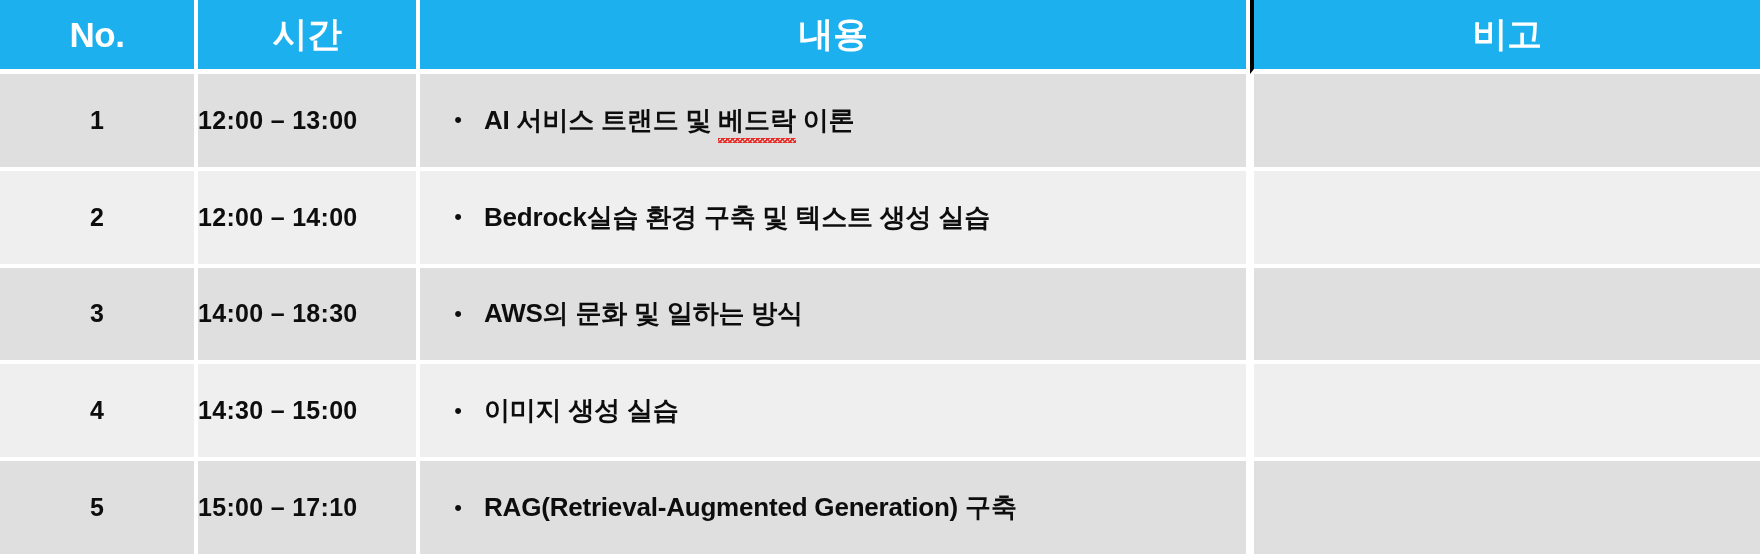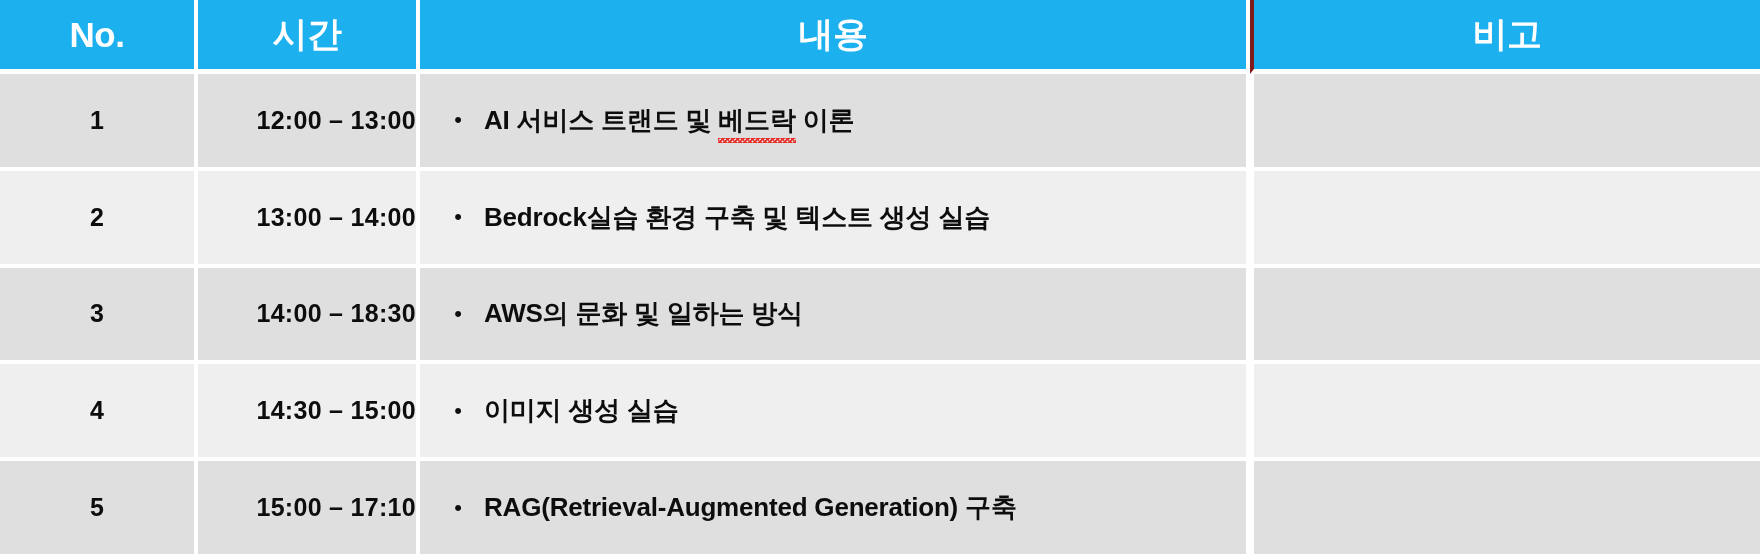--- a/index.html
+++ b/index.html
@@ -38,21 +38,21 @@
     text-align: center;
     vertical-align: middle;
     border-right: 4px solid #ffffff;
     border-bottom: 5px solid #ffffff;
     padding: 7px;
   }
   thead th.last-col { border-right: none; }
 
   
   thead th.th-remark {
-    border-left: 4px solid #7f1d1d;
+    border-left: 4px solid #000000;
   }
 
   
   tbody tr { height: 84px; }
 
   tbody td {
     vertical-align: middle;
     border-right: 4px solid #ffffff;
     border-bottom: 4px solid #ffffff;
     padding: 0;
@@ -65,21 +65,21 @@
 
   
   .cell-no {
     text-align: center;
     font-size: 25px;
     font-weight: bold;
     color: #0d0d0d;
   }
 
   .cell-time {
-    text-align: right;
+    text-align: left;
     font-size: 25px;
     font-weight: bold;
     color: #0d0d0d;
     white-space: nowrap;
     letter-spacing: 0.3px;
   }
 
   .cell-content {
     padding-left: 12px;
   }
@@ -169,21 +169,21 @@
           <span class="bullet-text">
             <span>AI 서비스 트랜드 및 </span><span class="spellcheck">베드락</span><span> 이론</span>
           </span>
         </div>
       </td>
       <td class="cell-remark td-remark last-col"></td>
     </tr>
 
     <tr class="row-light">
       <td class="cell-no">2</td>
-      <td class="cell-time">13:00 – 14:00</td>
+      <td class="cell-time">12:00 – 14:00</td>
       <td class="cell-content">
         <div class="bullet-line">
           <span class="bullet-dot">•</span>
           <span class="bullet-text">Bedrock실습 환경 구축 및 텍스트 생성 실습</span>
         </div>
       </td>
       <td class="cell-remark td-remark last-col"></td>
     </tr>
 
     <tr class="row-dark">

